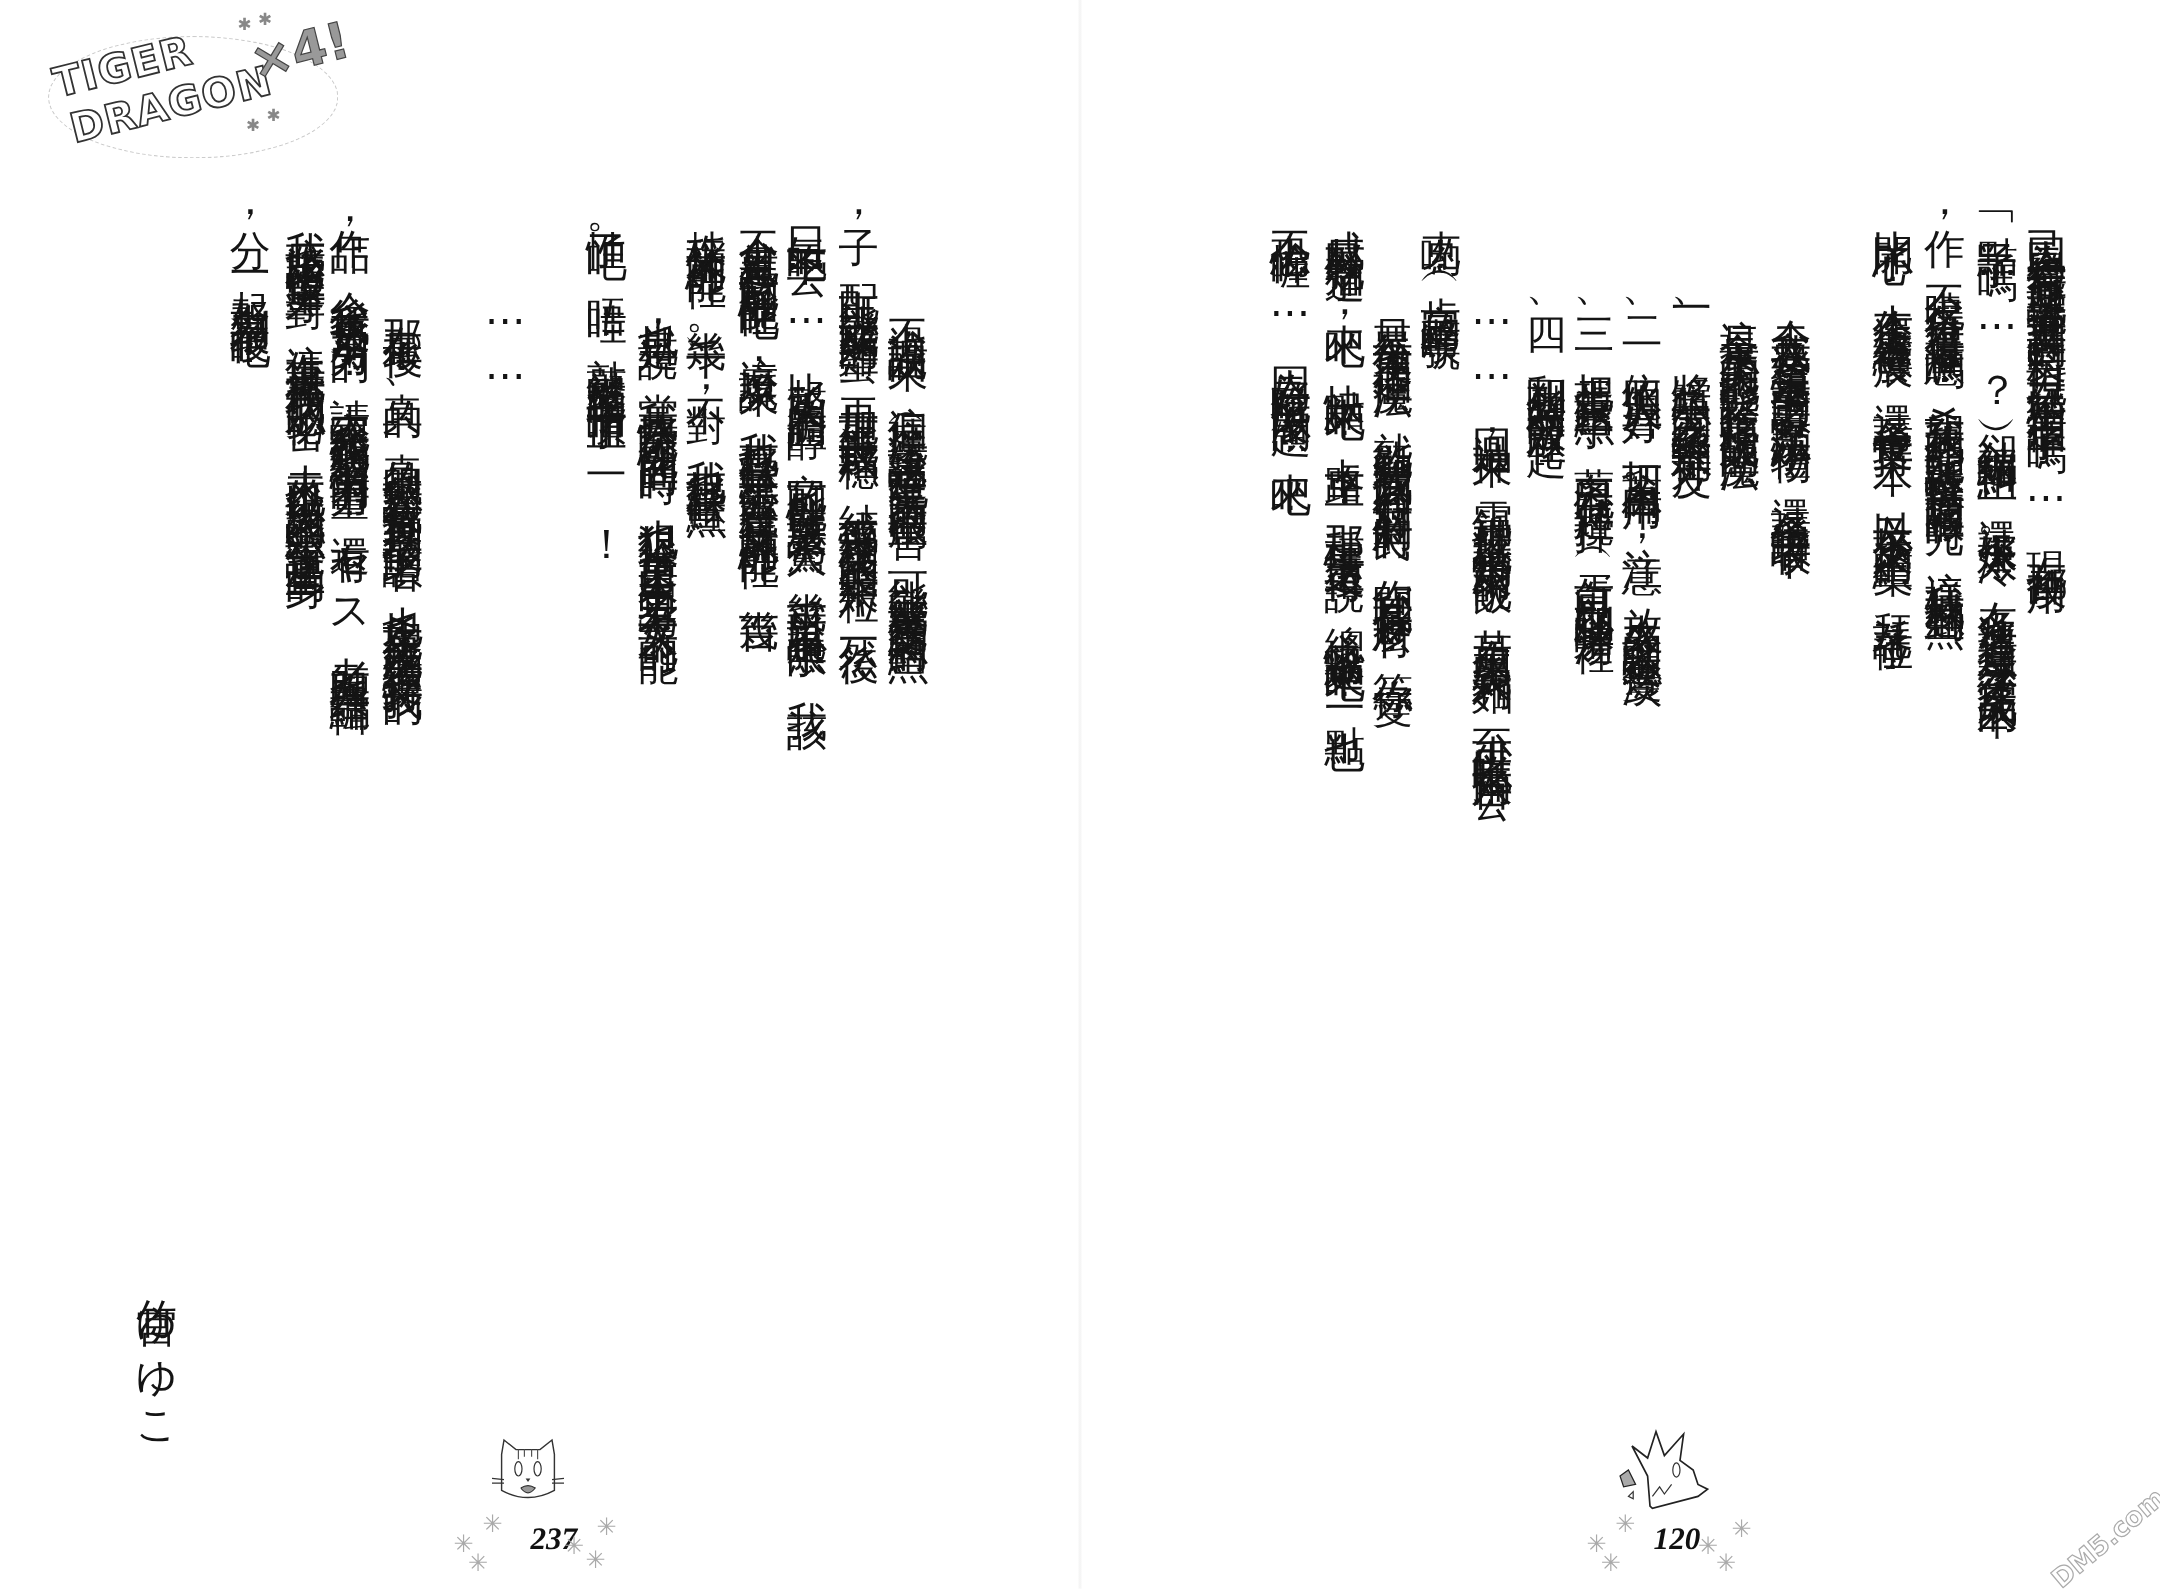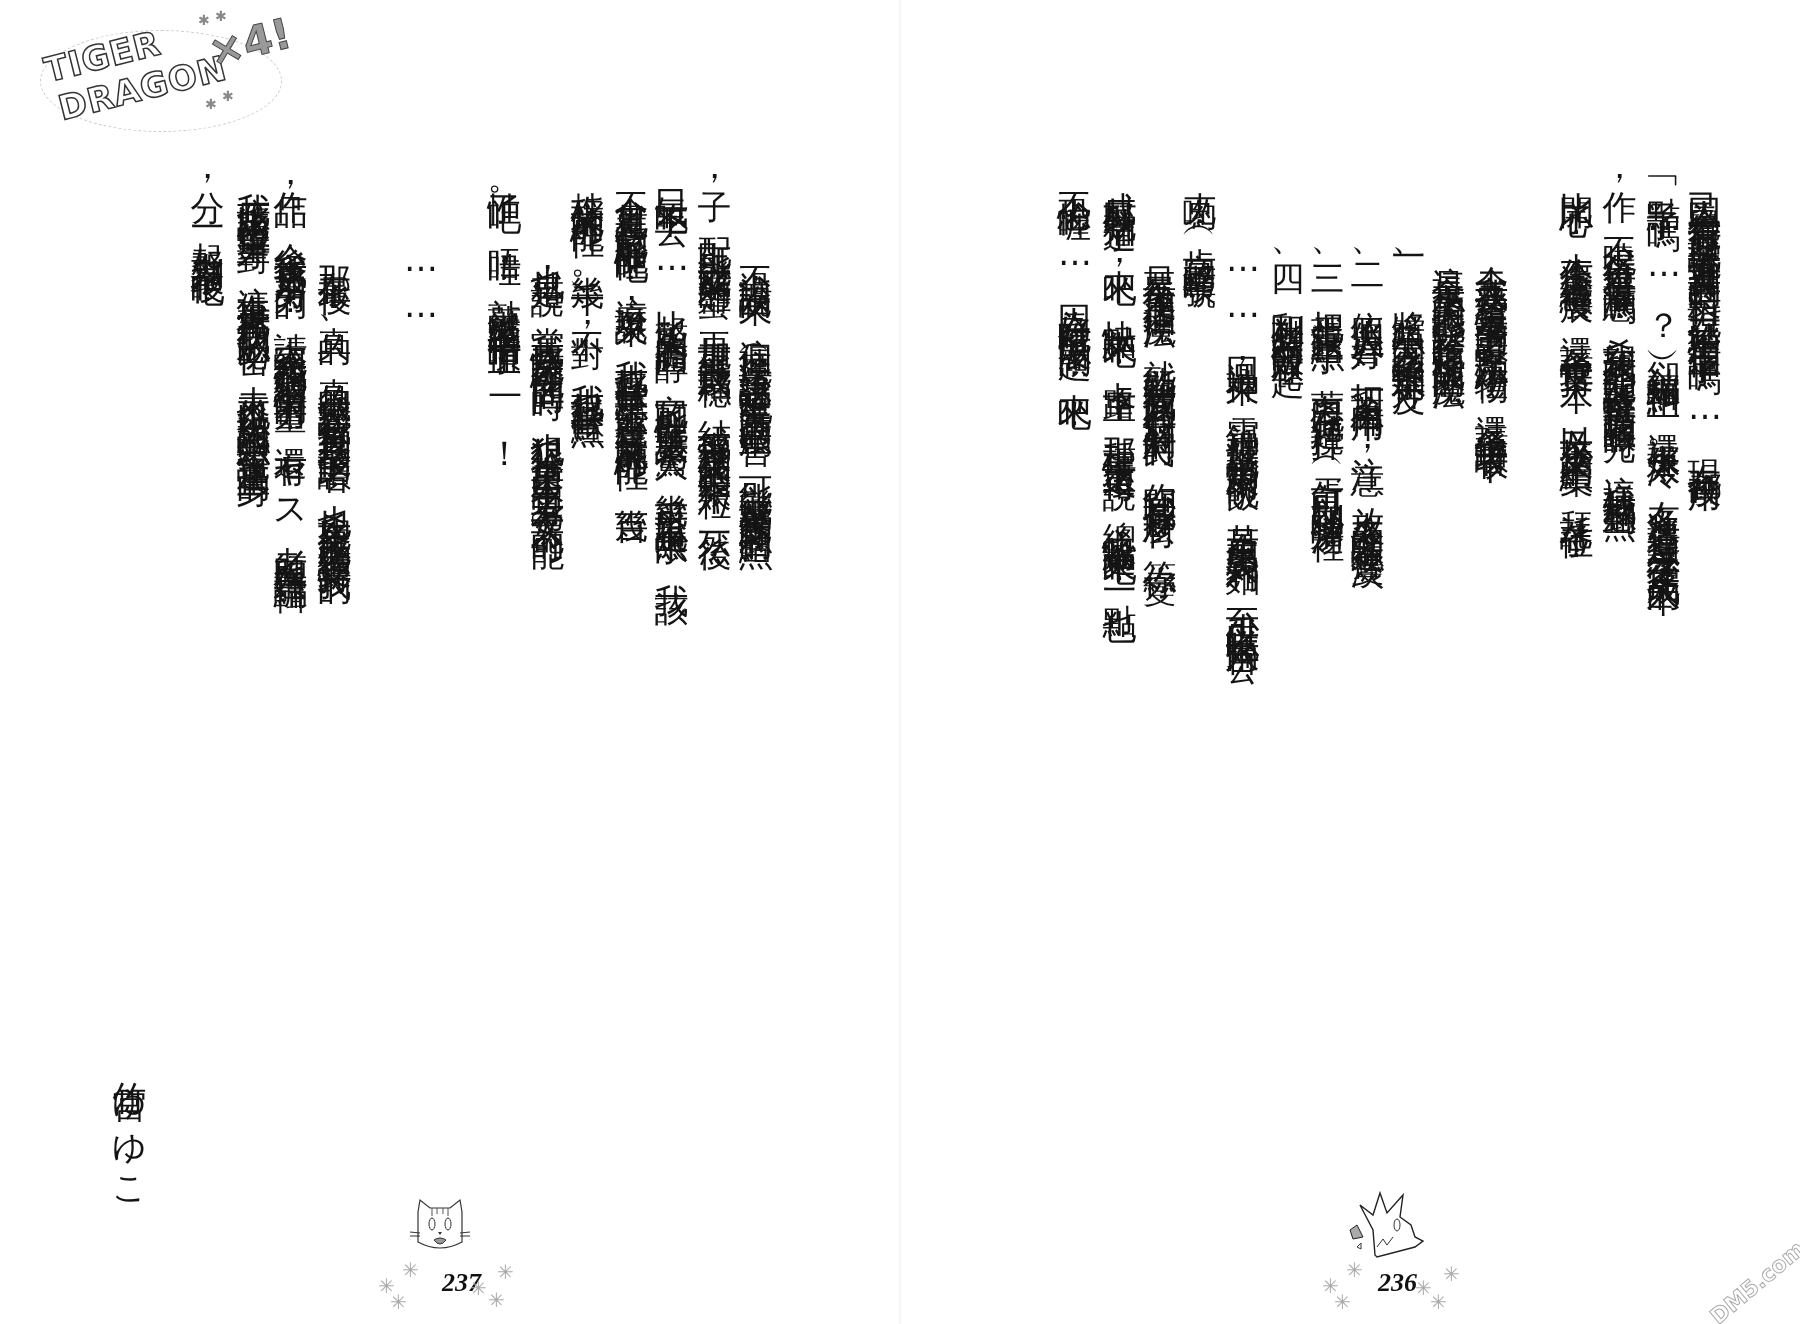--- a/index.html
+++ b/index.html
@@ -99,19 +99,19 @@
   <svg class="doodle" style="left:1345px;top:1185px;" width="90" height="80" viewBox="0 0 90 80">
     <path d="M30 70 L28 45 L15 20 L28 30 L35 8 L42 28 L58 10 L55 32 L66 40 L70 52 L78 56 L70 62 L32 72 Z" fill="none" stroke="#222" stroke-width="1.4"></path>
     <path d="M5 45 L12 40 L18 52 L8 54 Z" fill="#aaa" stroke="#222"></path>
     <ellipse cx="52" cy="40" rx="3" ry="6" fill="none" stroke="#333"></ellipse>
     <path d="M32 62 L38 54 L42 60 L48 52" fill="none" stroke="#333"></path>
     <path d="M12 62 L16 58 L16 64 Z" fill="none" stroke="#333"></path>
   </svg>
   <span class="spark" style="left:1322px;top:1274px;">✳</span>
   <span class="spark" style="left:1346px;top:1258px;">✳</span>
   <span class="spark" style="left:1334px;top:1290px;">✳</span>
-  <span class="page-num" style="left:1378px;top:1268px;">236</span>
+  <span class="page-num" style="left:1378px;top:1268px;">120</span>
   <span class="spark" style="left:1415px;top:1276px;">✳</span>
   <span class="spark" style="left:1430px;top:1290px;">✳</span>
   <span class="spark" style="left:1443px;top:1262px;">✳</span>
 
   <span class="watermark" style="left:1700px;top:1270px;">DM5.com</span>
 </div>
 
 </body></html>

